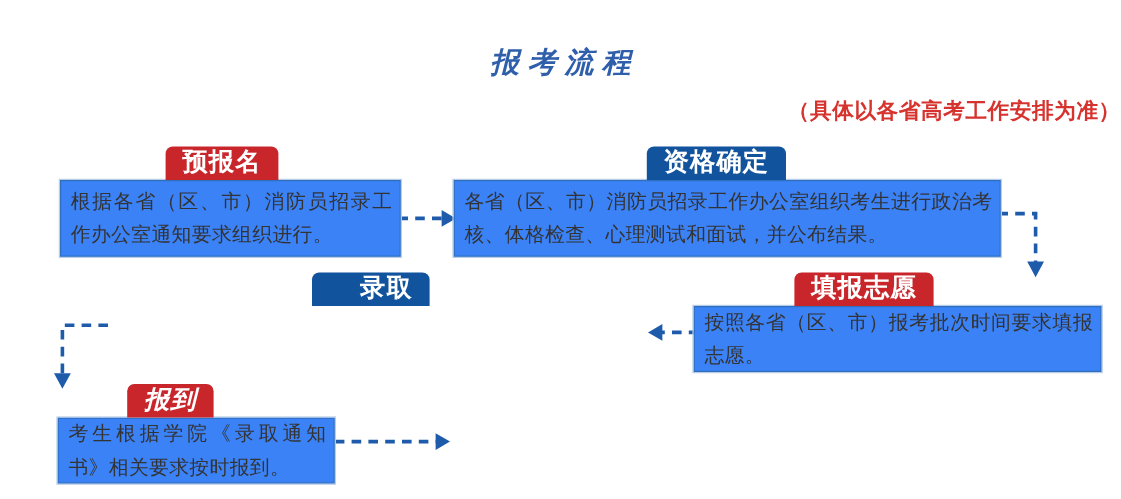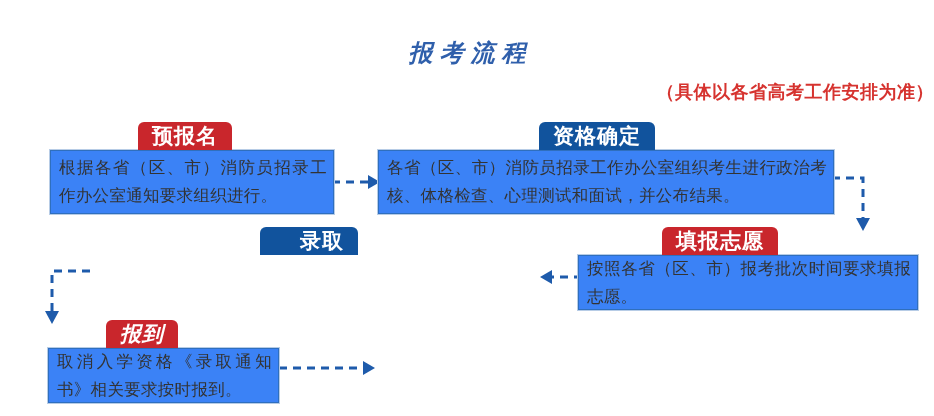--- a/index.html
+++ b/index.html
@@ -142,21 +142,21 @@
   <div class="node" style="left:578px; top:227px; width:340px; height:83px;">
     <div class="node-badge badge-red" style="left:84px;">填报志愿</div>
     <div class="node-body">
       <div class="node-text">按照各省（区、市）报考批次时间要求填报志愿。</div>
     </div>
   </div>
 
   <div class="node" style="left:48px; top:320px; width:231px; height:83px;">
     <div class="node-badge badge-red" style="left:58px;font-style:italic;">报到</div>
     <div class="node-body">
-      <div class="node-text">取消入学资格《录取通知书》相关要求按时报到。</div>
+      <div class="node-text">考生根据学院《录取通知书》相关要求按时报到。</div>
     </div>
   </div>
 
   <div class="node" style="left:372px; top:320px; width:518px; height:84px;">
   </div>
 
   <div class="conn" style="left:330px; top:172px; width:56px; height:20px;">
     <svg width="56" height="20" viewBox="0 0 56 20">
       <line x1="2" y1="10" x2="40" y2="10" stroke="#1e5bab" stroke-width="3" stroke-dasharray="8,6" stroke-linecap="butt"></line>
       <path d="M38 3 L50 10 L38 17 Z" fill="#1e5bab"></path>

